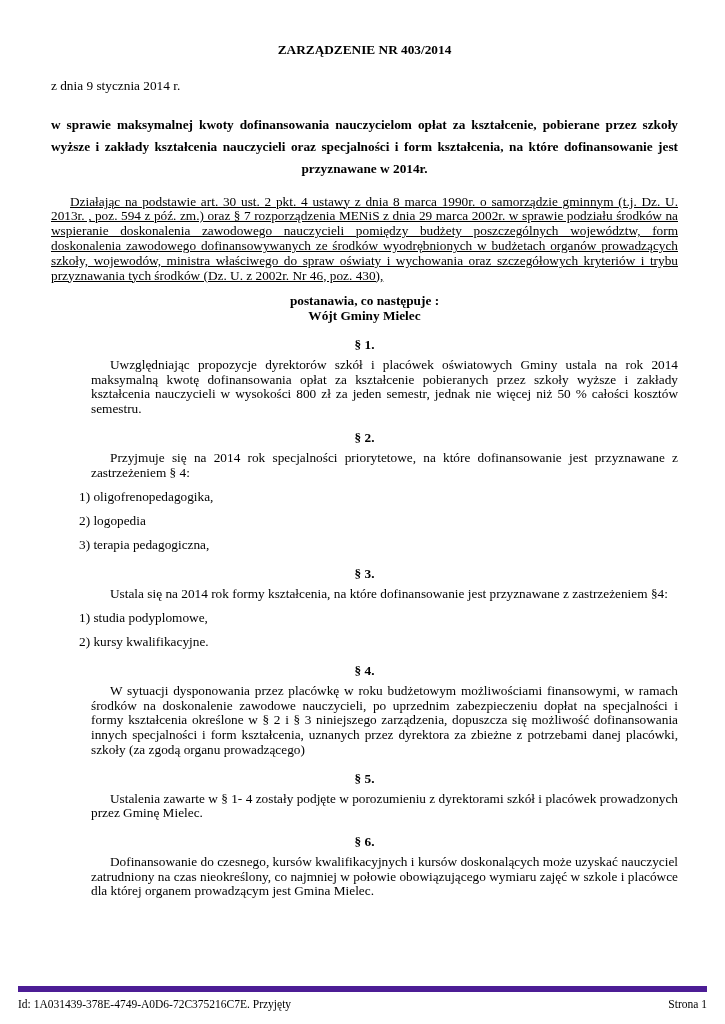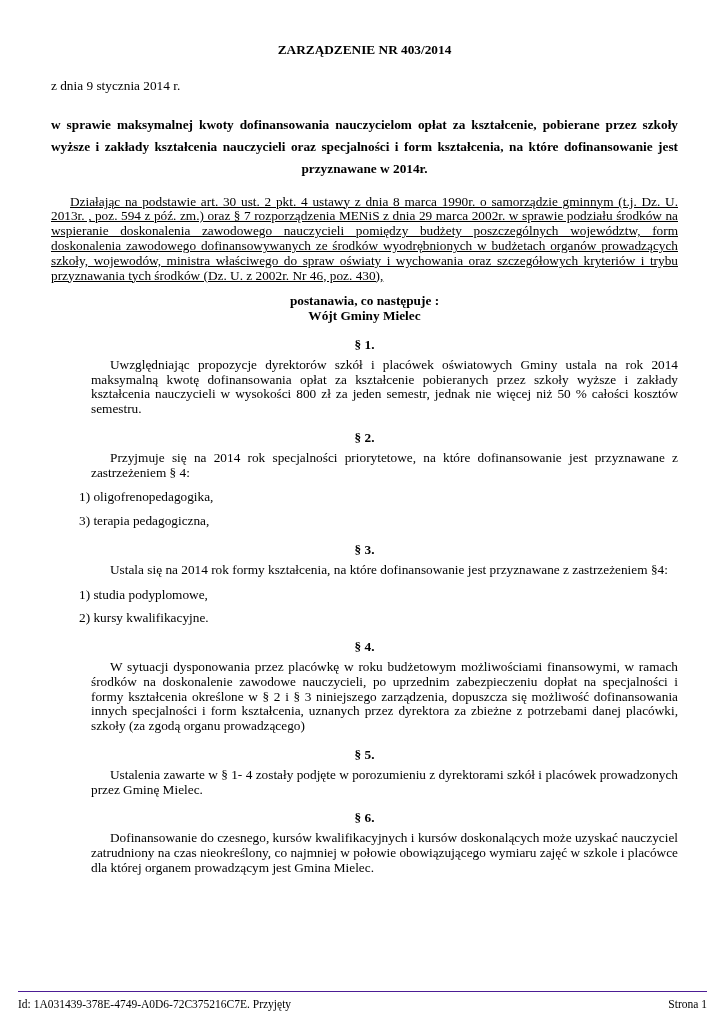--- a/index.html
+++ b/index.html
@@ -76,21 +76,21 @@
   .list-item {
     margin-bottom: 9px;
     text-align: left;
   }
 
   .footer {
     position: absolute;
     left: 18px;
     right: 18px;
     bottom: 13px;
-    border-top: 1px solid #4c1d95;
+    border-top: 6px solid #4c1d95;
     padding-top: 6px;
     display: flex;
     justify-content: space-between;
     font-size: 11.5px;
     line-height: 13px;
   }
 </style>
 </head>
 <body>
 
@@ -112,20 +112,21 @@
   <section>
     <div class="sec-heading">§ 1.</div>
     <p class="body-par">Uwzględniając propozycje dyrektorów szkół i placówek oświatowych Gminy ustala na rok 2014 maksymalną kwotę dofinansowania opłat za kształcenie pobieranych przez szkoły wyższe i zakłady kształcenia nauczycieli w wysokości 800 zł za jeden semestr, jednak nie więcej niż 50 % całości kosztów semestru.</p>
   </section>
 
   <section>
     <div class="sec-heading">§ 2.</div>
     <p class="body-par">Przyjmuje się na 2014 rok specjalności priorytetowe, na które dofinansowanie jest przyznawane z zastrzeżeniem § 4:</p>
     <div class="list">
       <p class="list-item">1) oligofrenopedagogika,</p>
+      <p class="list-item">2) logopedia</p>
       <p class="list-item">3) terapia pedagogiczna,</p>
     </div>
   </section>
 
   <section>
     <div class="sec-heading">§ 3.</div>
     <p class="body-par">Ustala się na 2014 rok formy kształcenia, na które dofinansowanie jest przyznawane z zastrzeżeniem §4:</p>
     <div class="list">
       <p class="list-item">1) studia podyplomowe,</p>
       <p class="list-item">2) kursy kwalifikacyjne.</p>

